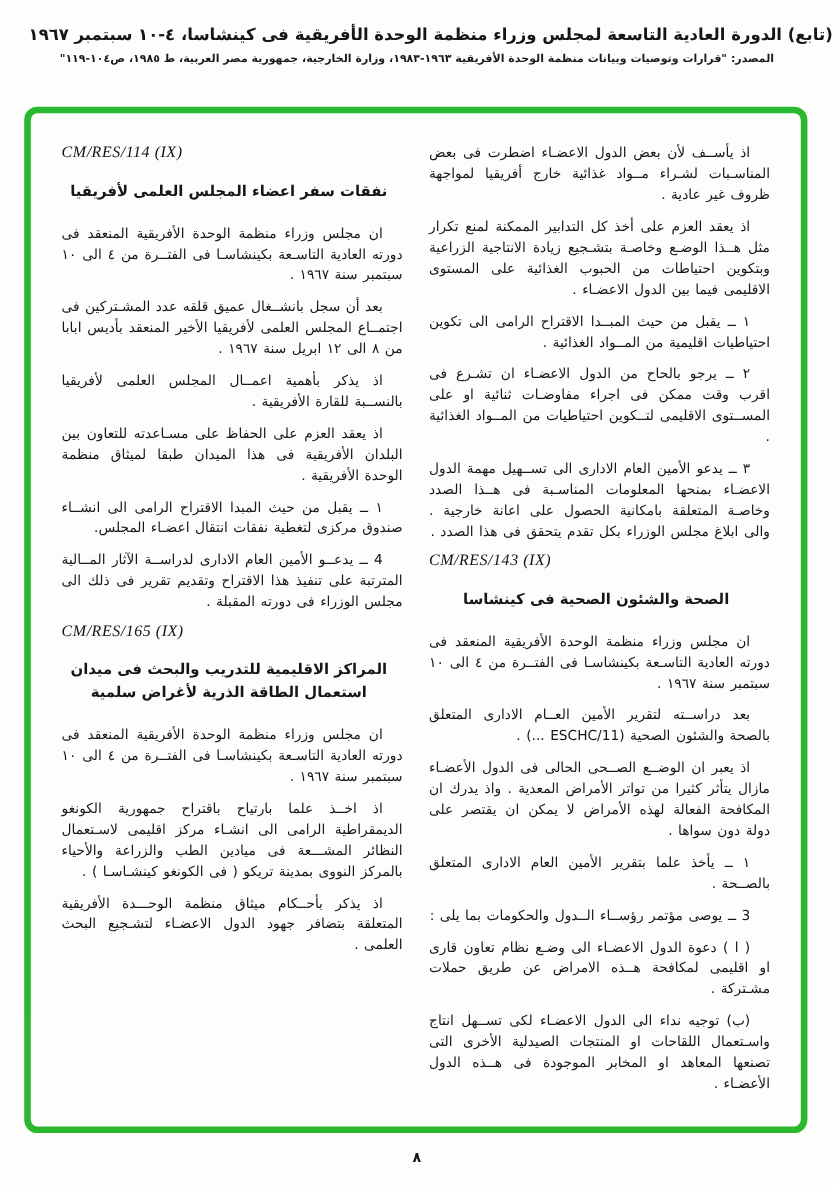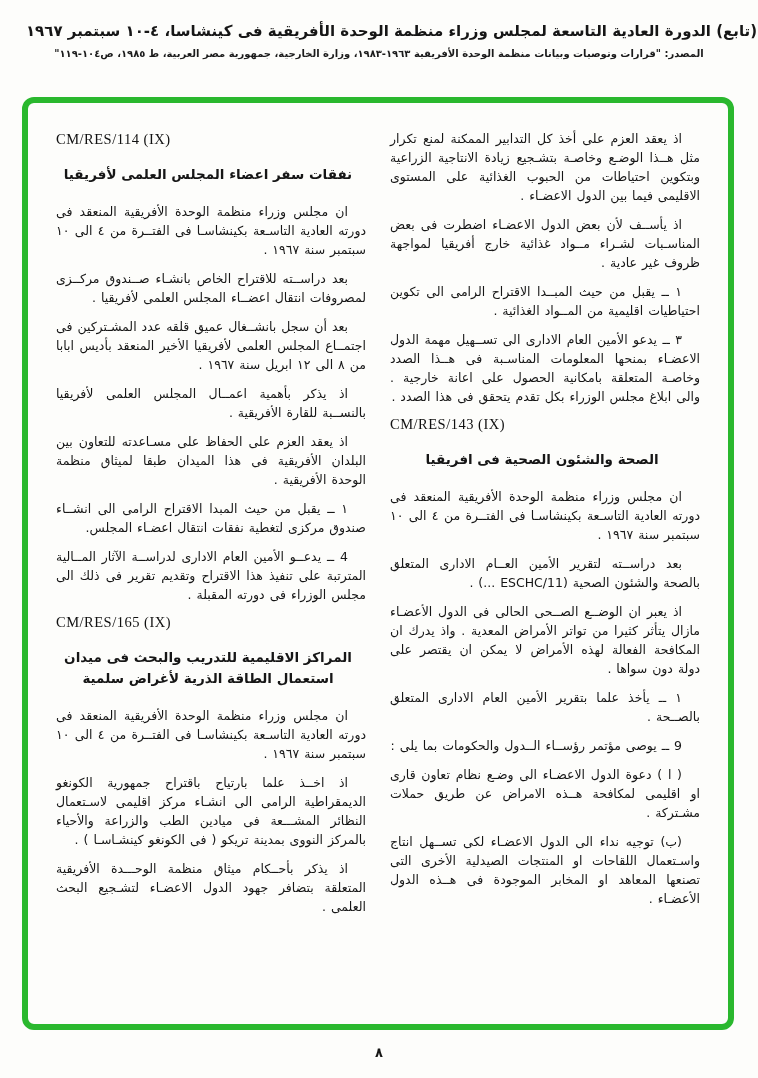--- a/index.html
+++ b/index.html
@@ -46,20 +46,21 @@
   }
   .col { flex: 1; min-width: 0; }
   .res {
     direction: ltr;
     text-align: left;
     font-family: "Liberation Serif", serif;
     font-size: 14.5px;
     letter-spacing: 0.5px;
     margin: 2px 0 16px 0;
     color: #111;
+    font-style: italic;
   }
   .sec-title {
     font-size: 13.5px;
     font-weight: bold;
     text-align: center;
     margin: 0 6px 16px 0;
     line-height: 1.6;
   }
   .para {
     font-size: 12.5px;
@@ -83,39 +84,39 @@
 <body style="background: rgb(253, 253, 251); color: rgb(22, 22, 22);">
 
 <header class="header">
   <div class="header-title">(تابع) الدورة العادية التاسعة لمجلس وزراء منظمة الوحدة الأفريقية فى كينشاسا، ٤-١٠ سبتمبر ١٩٦٧</div>
   <div class="source-line">المصدر: "قرارات وتوصيات وبيانات منظمة الوحدة الأفريقية ١٩٦٣-١٩٨٣، وزارة الخارجية، جمهورية مصر العربية، ط ١٩٨٥، ص١٠٤-١١٩"</div>
 </header>
 
 <div class="frame" style="border-color: rgb(42, 184, 46);">
   <div class="cols">
       <div class="col">
+        <p class="para">اذ يأســف لأن بعض الدول الاعضـاء اضطرت فى بعض المناسـبات لشـراء مــواد غذائية خارج أفريقيا لمواجهة ظروف غير عادية .</p>
         <p class="para">اذ يعقد العزم على أخذ كل التدابير الممكنة لمنع تكرار مثل هــذا الوضـع وخاصـة بتشـجيع زيادة الانتاجية الزراعية وبتكوين احتياطات من الحبوب الغذائية على المستوى الاقليمى فيما بين الدول الاعضـاء .</p>
-        <p class="para">اذ يأســف لأن بعض الدول الاعضـاء اضطرت فى بعض المناسـبات لشـراء مــواد غذائية خارج أفريقيا لمواجهة ظروف غير عادية .</p>
         <p class="para">١ ــ يقبل من حيث المبــدا الاقتراح الرامى الى تكوين احتياطيات اقليمية من المــواد الغذائية .</p>
+        <p class="para">٢ ــ يرجو بالحاح من الدول الاعضـاء ان تشـرع فى اقرب وقت ممكن فى اجراء مفاوضـات ثنائية او على المســتوى الاقليمى لتــكوين احتياطيات من المــواد الغذائية .</p>
         <p class="para">٣ ــ يدعو الأمين العام الادارى الى تســهيل مهمة الدول الاعضـاء بمنحها المعلومات المناسـبة فى هــذا الصدد وخاصـة المتعلقة بامكانية الحصول على اعانة خارجية . والى ابلاغ مجلس الوزراء بكل تقدم يتحقق فى هذا الصدد .</p>
         <div class="res">CM/RES/143  (IX)</div>
-        <div class="sec-title">الصحة والشئون الصحية فى افريقيا</div>
+        <div class="sec-title">الصحة والشئون الصحية فى كينشاسا</div>
         <p class="para">ان مجلس وزراء منظمة الوحدة الأفريقية المنعقد فى دورته العادية التاسـعة بكينشاسـا فى الفتــرة من ٤ الى ١٠ سبتمبر سنة ١٩٦٧ .</p>
         <p class="para">بعد دراســته لتقرير الأمين العــام الادارى المتعلق بالصحة والشئون الصحية (ESCHC/11 ...) .</p>
         <p class="para">اذ يعبر ان الوضــع الصــحى الحالى فى الدول الأعضـاء مازال يتأثر كثيرا من تواتر الأمراض المعدية . واذ يدرك ان المكافحة الفعالة لهذه الأمراض لا يمكن ان يقتصر على دولة دون سواها .</p>
         <p class="para">١ ــ يأخذ علما بتقرير الأمين العام الادارى المتعلق بالصــحة .</p>
-        <p class="para">9 ــ يوصى مؤتمر رؤســاء الــدول والحكومات بما يلى :</p>
+        <p class="para">3 ــ يوصى مؤتمر رؤســاء الــدول والحكومات بما يلى :</p>
         <p class="para">( ا ) دعوة الدول الاعضـاء الى وضـع نظام تعاون قارى او اقليمى لمكافحة هــذه الامراض عن طريق حملات مشـتركة .</p>
         <p class="para">(ب) توجيه نداء الى الدول الاعضـاء لكى تســهل انتاج واسـتعمال اللقاحات او المنتجات الصيدلية الأخرى التى تصنعها المعاهد او المخابر الموجودة فى هــذه الدول الأعضـاء .</p>
       </div>
       <div class="col">
         <div class="res">CM/RES/114  (IX)</div>
         <div class="sec-title">نفقات سفر اعضاء المجلس العلمى لأفريقيا</div>
         <p class="para">ان مجلس وزراء منظمة الوحدة الأفريقية المنعقد فى دورته العادية التاسـعة بكينشاسـا فى الفتــرة من ٤ الى ١٠ سبتمبر سنة ١٩٦٧ .</p>
-        <p class="para">بعد دراســته للاقتراح الخاص بانشـاء صــندوق مركــزى لمصروفات انتقال اعضــاء المجلس العلمى لأفريقيا .</p>
         <p class="para">بعد أن سجل بانشــغال عميق قلقه عدد المشـتركين فى اجتمــاع المجلس العلمى لأفريقيا الأخير المنعقد بأديس ابابا من ٨ الى ١٢ ابريل سنة ١٩٦٧ .</p>
         <p class="para">اذ يذكر بأهمية اعمــال المجلس العلمى لأفريقيا بالنســبة للقارة الأفريقية .</p>
         <p class="para">اذ يعقد العزم على الحفاظ على مسـاعدته للتعاون بين البلدان الأفريقية فى هذا الميدان طبقا لميثاق منظمة الوحدة الأفريقية .</p>
         <p class="para">١ ــ يقبل من حيث المبدا الاقتراح الرامى الى انشــاء صندوق مركزى لتغطية نفقات انتقال اعضـاء المجلس.</p>
         <p class="para">4 ــ يدعــو الأمين العام الادارى لدراســة الآثار المــالية المترتبة على تنفيذ هذا الاقتراح وتقديم تقرير فى ذلك الى مجلس الوزراء فى دورته المقبلة .</p>
         <div class="res">CM/RES/165  (IX)</div>
         <div class="sec-title">المراكز الاقليمية للتدريب والبحث فى ميدان استعمال الطاقة الذرية لأغراض سلمية</div>
         <p class="para">ان مجلس وزراء منظمة الوحدة الأفريقية المنعقد فى دورته العادية التاسـعة بكينشاسـا فى الفتــرة من ٤ الى ١٠ سبتمبر سنة ١٩٦٧ .</p>
         <p class="para">اذ اخــذ علما بارتياح باقتراح جمهورية الكونغو الديمقراطية الرامى الى انشـاء مركز اقليمى لاسـتعمال النظائر المشـــعة فى ميادين الطب والزراعة والأحياء بالمركز النووى بمدينة تريكو ( فى الكونغو كينشـاسـا ) .</p>
         <p class="para">اذ يذكر بأحــكام ميثاق منظمة الوحـــدة الأفريقية المتعلقة بتضافر جهود الدول الاعضـاء لتشـجيع البحث العلمى .</p>

